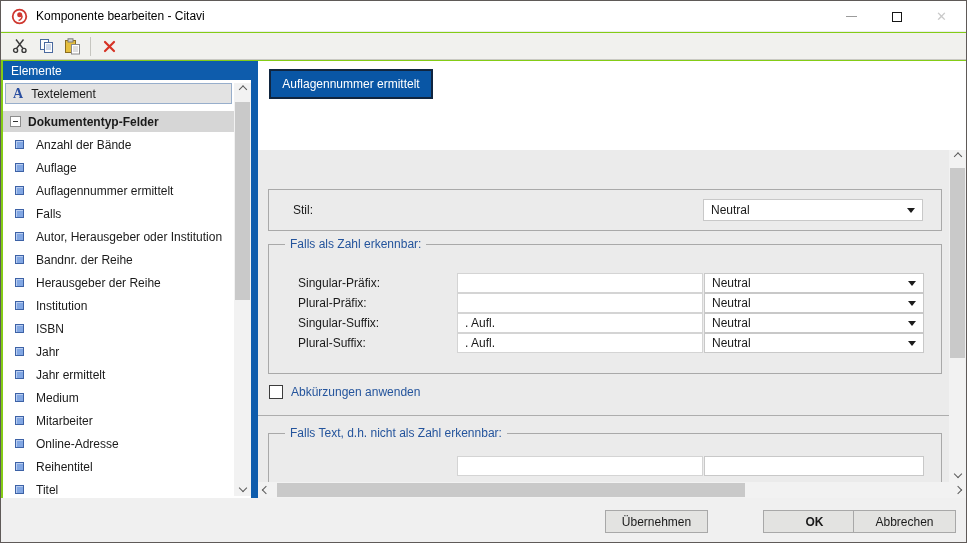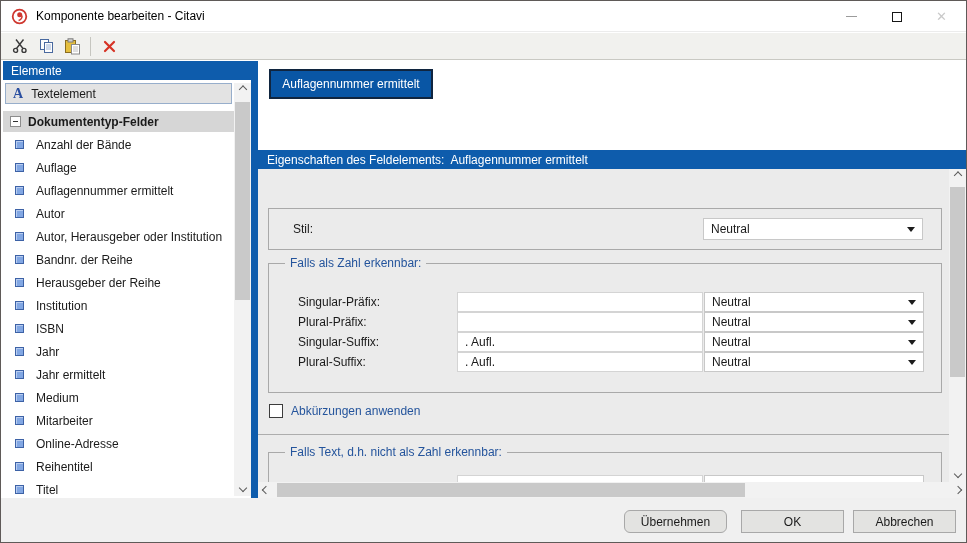--- a/index.html
+++ b/index.html
@@ -1,19 +1,19 @@
 <!DOCTYPE html>
 <html><head>
 <meta charset="utf-8">
 <style>
   * { margin:0; padding:0; box-sizing:border-box; }
   html,body { background:#d8d8d8; }
   body { font-family:"Liberation Sans", sans-serif; font-size:12px; color:#1a1a1a; }
 
-  .window { position:relative; width:967px; height:543px; background:#ffffff;
+  .window { position:relative; width:967px; height:543px; background:#84cc16;
             border:1px solid #5f5a58; overflow:hidden; }
 
   
   .titlebar { position:absolute; left:0; top:0; width:100%; height:31px; background:#ffffff;
               display:flex; align-items:center; border-bottom:1px solid #ececec; }
   .app-icon { margin-left:10px; width:17px; height:17px; flex:0 0 auto; }
   .title-text { margin-left:8px; font-size:12px; color:#000; }
   .win-controls { position:absolute; right:2px; top:0; height:31px; display:flex; }
   .win-btn { width:45px; height:31px; display:flex; align-items:center; justify-content:center; }
   .glyph-min { width:11px; height:0; border-top:1px solid #9b9b9b; }
@@ -188,21 +188,21 @@
           <div class="sb-item">
               <span class="sq-icon"></span>
               <span class="lbl">Auflage</span>
             </div>
           <div class="sb-item">
               <span class="sq-icon"></span>
               <span class="lbl">Auflagennummer ermittelt</span>
             </div>
           <div class="sb-item">
               <span class="sq-icon"></span>
-              <span class="lbl">Autor</span>
+              <span class="lbl">Falls</span>
             </div>
           <div class="sb-item">
               <span class="sq-icon"></span>
               <span class="lbl">Autor, Herausgeber oder Institution</span>
             </div>
           <div class="sb-item">
               <span class="sq-icon"></span>
               <span class="lbl">Bandnr. der Reihe</span>
             </div>
           <div class="sb-item">
@@ -260,21 +260,20 @@
     </div>
 
     <div class="splitter"></div>
 
     <div class="main">
 
       <div class="canvas">
         <div class="chip">Auflagennummer ermittelt</div>
       </div>
 
-      <div class="prop-header">Eigenschaften des Feldelements:  Auflagennummer ermittelt</div>
 
       <div class="prop-body">
         <div class="prop-scrollarea">
 
 
           <div class="stil-box">
             <span class="lbl">Stil:</span>
             <div class="dropdown" style="left:434px; top:9px; width:220px;">
               <span>Neutral</span>
               <span class="dd-arrow"></span>
@@ -356,18 +355,18 @@
           <div class="sc-btn" style="right:0; width:16px; height:16px;">
               <span class="chev right"></span>
             </div>
         </div>
       </div>
 
     </div>
   </div>
 
   <div class="footer">
-    <div class="btn" style="left:623px;border-radius:6px;">Übernehmen</div>
-    <div class="btn" style="left:740px;">OK</div>
+    <div class="btn" style="left:604px;">Übernehmen</div>
+    <div class="btn" style="left:762px;font-weight:bold;">OK</div>
     <div class="btn" style="left:852px;">Abbrechen</div>
   </div>
 
 </div>
 
 </body></html>

